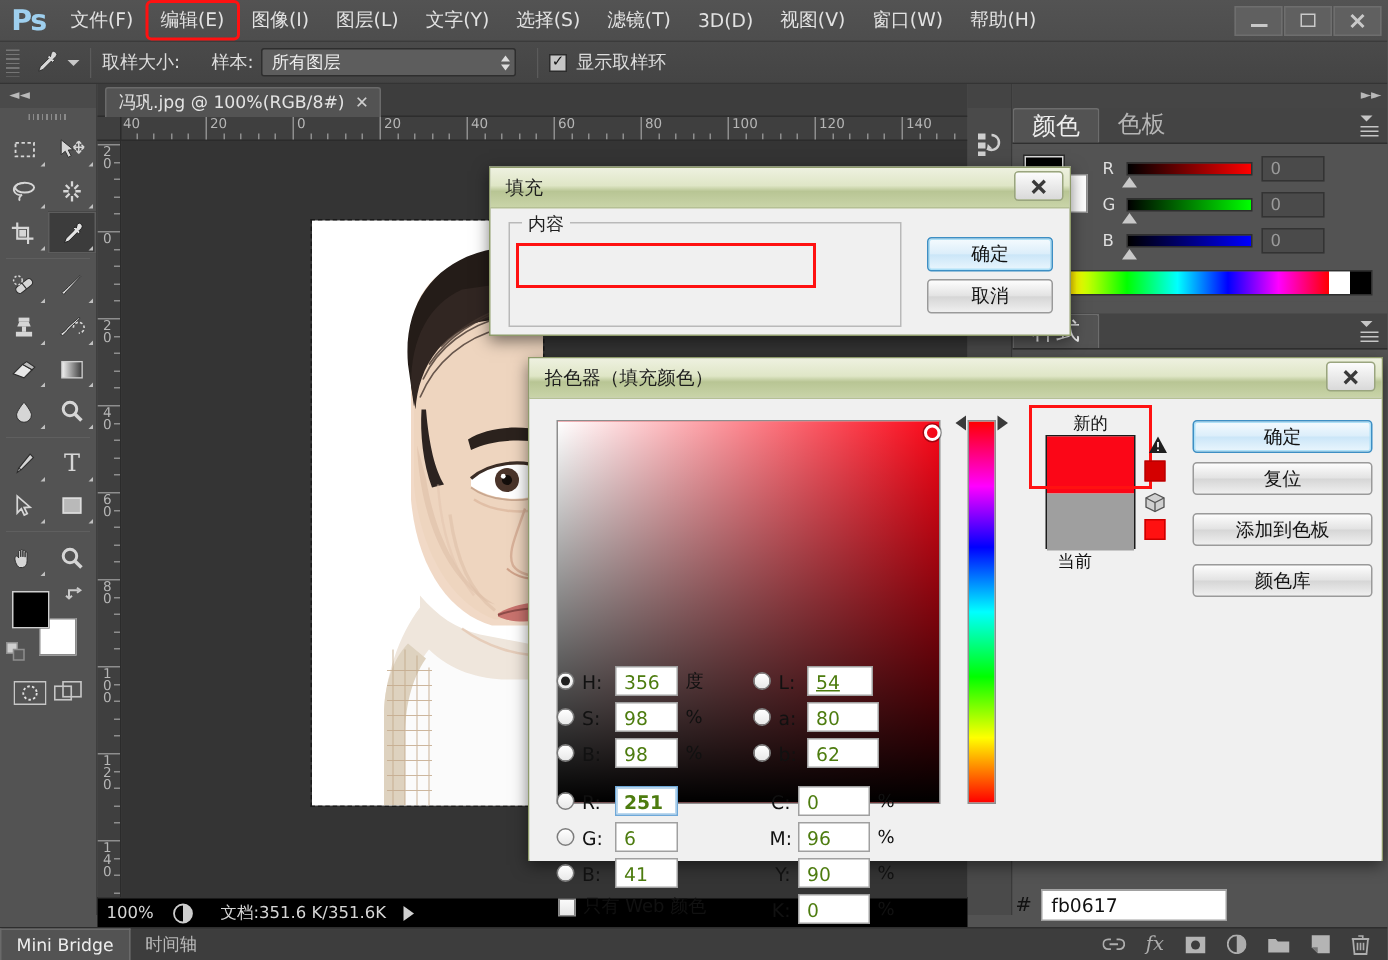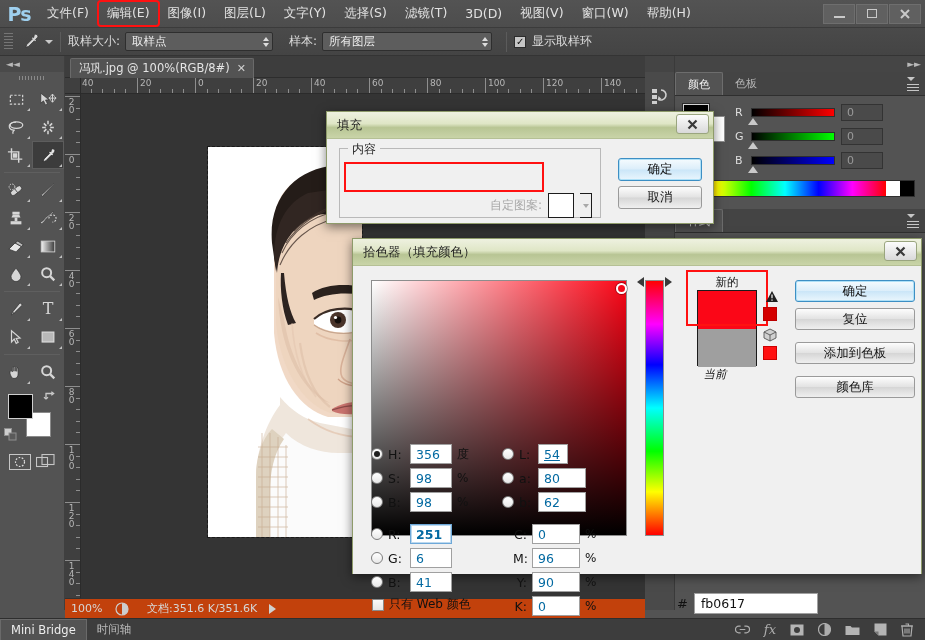--- a/index.html
+++ b/index.html
@@ -140,21 +140,21 @@
     position:absolute; left:675px; top:56px; width:250px; height:554px;
     background:#535353;
   }
   .dock-topbar { height:16px; background:#454545; display:flex; align-items:center; justify-content:flex-end; padding-right:4px; color:#b9b9b9; font-size:9px;}
   .panel-tabs {
     height:24px; background:#444; display:flex; align-items:flex-end; position:relative;
     border-bottom:1px solid #2f2f2f;
   }
   .ptab {
     height:23px; padding:0 12px; display:flex; align-items:center;
-    font-size:11px; color:#b5b5b5;
+    font-size:16px; color:#b5b5b5;
   }
   .ptab.active { background:#535353; color:#efefef; border-top:1px solid #6d6d6d; border-left:1px solid #6d6d6d; border-right:1px solid #6d6d6d; border-radius:2px 2px 0 0;}
   .pmenu { position:absolute; right:6px; top:5px; display:flex; flex-direction:column; gap:2px; }
   .pmenu i { display:block; width:12px; height:1px; background:#c6c6c6; }
   .pmenu .tri { width:0;height:0;border-left:4px solid transparent;border-right:4px solid transparent;border-top:4px solid #c6c6c6; margin-bottom:1px;}
 
   .colorbody { background:#535353; padding:8px 6px 4px 8px; }
   .cb-top { display:flex; gap:8px; }
   .cb-swatches { position:relative; width:44px; height:34px; flex:none;}
   .cb-f { position:absolute; left:0;top:0; width:26px;height:26px; background:#000; border:1px solid #d8d8d8; box-shadow:0 0 0 1px #2d2d2d;}
@@ -171,21 +171,21 @@
     background: linear-gradient(to right,#ff0000,#ffff00,#00ff00,#00ffff,#0000ff,#ff00ff,#ff0000);}
   .spectrum .wh { width:14px; background:#fff; }
   .spectrum .bk { width:14px; background:#000; }
 
   .styles-tabs { margin-top:8px; height:24px; background:#444; display:flex; align-items:flex-end; position:relative; border-bottom:1px solid #2f2f2f;}
   .adjust-bar { background:#535353; height:22px; display:flex; align-items:center; padding-left:6px; color:#c9c9c9; font-size:11.5px;}
 
   
   .statusbar {
     position:absolute; left:65px; top:598px; width:580px; height:20px;
-    background:#c2410c; border-top:1px solid #333; display:flex; align-items:center;
+    background:#000000; border-top:1px solid #333; display:flex; align-items:center;
     color:#d6d6d6; font-size:11px;
   }
   .zoomfield { width:46px; padding-left:6px; }
   .sb-ico { width:22px; display:flex; align-items:center; justify-content:center; }
   .sb-doc { margin-left:14px; }
   .sb-arrow { margin-left:12px; width:0;height:0;border-top:5px solid transparent;border-bottom:5px solid transparent;border-left:7px solid #d0d0d0;}
   .panelbar {
     position:absolute; left:0; top:618px; width:925px; height:22px;
     background:#3d3d3d; border-top:1px solid #2e2e2e; display:flex; align-items:center;
   }
@@ -254,32 +254,32 @@
   .cp-hue { position:absolute; left:292px; top:14px; width:19px; height:256px;
     border:1px solid #8d8d8d;
     background: linear-gradient(to bottom,#ff0000,#ff00ff 17%,#0000ff 33%,#00ffff 50%,#00ff00 67%,#ffff00 83%,#ff0000);}
   .hue-mk { position:absolute; width:0;height:0; border-top:5px solid transparent;border-bottom:5px solid transparent;}
   .hue-mk.l { left:-9px; border-right:7px solid #3a3a3a; }
   .hue-mk.r { right:-9px; border-left:7px solid #3a3a3a; }
   .cp-preview { position:absolute; left:344px; top:24px; width:60px; height:76px; border:1px solid #1b1b1b; }
   .cp-new { height:38px; background:#fb0617; }
   .cp-cur { height:38px; background:#9f9f9f; }
   .cp-lab-new { position:absolute; left:344px; top:9px; width:60px; text-align:center; font-size:11.5px; color:#111;}
-  .cp-lab-cur { position:absolute; left:332px; top:101px; width:60px; text-align:center; font-size:11.5px; color:#111;font-style:italic;}
+  .cp-lab-cur { position:absolute; left:352px; top:101px; width:60px; text-align:left; font-size:11.5px; color:#111;}
   .warn-ico { position:absolute; left:412px; top:24px; color:#1a1a1a; font-size:13px; }
   .warn-sw { position:absolute; left:410px; top:41px; width:14px;height:14px; background:#d40000; border:1px solid #b00;}
   .cube-ico { position:absolute; left:410px; top:62px; font-size:13px; color:#444;}
   .cube-sw { position:absolute; left:410px; top:80px; width:14px;height:14px; background:#ff1111; border:1px solid #c00;}
 
   .cp-btn { position:absolute; left:442px; width:120px; height:22px; }
   .cpf { position:absolute; font-size:12.5px; color:#111; }
   .radio { width:12px;height:12px; border-radius:50%; border:1px solid #7d7d7d;
     background:linear-gradient(#fff,#e8e8e8); display:inline-block; position:relative; }
   .radio.on::after { content:""; position:absolute; left:2px; top:2px; width:6px;height:6px;border-radius:50%;background:#1f1f1f;}
-  .numf { height:20px; background:#fff; border:1px solid #a0a0a0; font-size:12.5px; color:#0369a1;
+  .numf { height:20px; background:#fff; border:1px solid #a0a0a0; font-size:12.5px; color:#4d7c0f;
     display:flex; align-items:center; padding-left:5px; }
   .numf.focus { border:1px solid #6ea8d8; box-shadow:0 0 0 1px #bcd9ef inset;}
   .fgrow { position:absolute; display:flex; align-items:center; gap:5px; }
   .unit { font-size:12px; color:#111; }
   .webchk { position:absolute; left:371px; top:568px; display:flex; align-items:center; gap:5px; font-size:12px; color:#111;}
   .webbox { width:12px;height:12px;border:1px solid #8a8a8a; background:linear-gradient(#fafafa,#e6e6e6);}
   .hexrow { position:absolute; left:676px; top:565px; display:flex; align-items:center; gap:6px;}
   .hexf { width:124px; height:21px; background:#fff; border:1px solid #a0a0a0; font-size:12.5px; color:#111;
     display:flex; align-items:center; padding-left:6px; }
 
@@ -323,27 +323,20 @@
   <div class="optionsbar">
     <div class="grip"></div>
     <div class="opt-tool-ico">
       <svg width="17" height="17" viewBox="0 0 20 20">
         <path d="M14.5 2.2 a2.4 2.4 0 0 1 3.4 3.4 l-2.1 2.1 1 1 -1.4 1.4 -1-1 -6.6 6.6 -3.3 1.2 1.2-3.3 6.6-6.6 -1-1 1.4-1.4 1 1z" fill="#d8d8d8" stroke="#2a2a2a" stroke-width=".7"></path>
       </svg>
     </div>
     <div class="tri-dn"></div>
     <div class="vsep"></div>
     <div class="opt-label">取样大小:</div>
-    <div class="opt-select" style="width:148px;">
-      <span>取样点</span>
-      <span class="spin">
-          <i class="sp-up"></i>
-          <i class="sp-dn"></i>
-        </span>
-    </div>
     <div class="opt-label" style="margin-left:16px;">样本:</div>
     <div class="opt-select" style="width:170px;">
       <span>所有图层</span>
       <span class="spin">
           <i class="sp-up"></i>
           <i class="sp-dn"></i>
         </span>
     </div>
     <div class="vsep" style="margin-left:14px;"></div>
     <div class="opt-check">
@@ -888,27 +881,20 @@
       <span>填充</span>
       <div class="dlg-close">
         <svg width="13" height="13" viewBox="0 0 13 13">
             <path d="M2.5 2.5 L10.5 10.5 M10.5 2.5 L2.5 10.5" stroke="#3a3a3a" stroke-width="2.2" fill="none"></path>
           </svg>
       </div>
     </div>
     <div class="fill-body">
       <div class="fieldset">
         <span class="fs-legend">内容</span>
-        <div class="pat-row">
-          <span class="pat-lab">自定图案:</span>
-          <span class="pat-sw"></span>
-          <span class="pat-arrow">
-            <span style="width:0;height:0;border-left:3px solid transparent;border-right:3px solid transparent;border-top:4px solid #a8a8a8;display:block;"></span>
-          </span>
-        </div>
       </div>
       <div class="redbox" style="left: 17px; top: 23px; width: 200px; height: 30px; border-color: rgb(255, 17, 17);"></div>
       <div class="btn primary" id="fillOk">
         <span>确定</span>
       </div>
       <div class="btn" id="fillCancel">
         <span>取消</span>
       </div>
     </div>
   </div>
@@ -1004,21 +990,21 @@
             <span class="numf" style="width: 42px;">6</span>
           </div>
           <div class="fgrow" style="left: 18px; top: 306px;">
             <span class="radio"></span>
             <span class="cpf" style="position: static; width: 17px; text-align: left;">B:</span>
             <span class="numf" style="width: 42px;">41</span>
           </div>
           <div class="fgrow" style="left: 149px; top: 178px;">
             <span class="radio"></span>
             <span class="cpf" style="position: static; width: 14px; text-align: left;">L:</span>
-            <span class="numf" style="width: 30px; text-decoration: underline;">54</span>
+            <span class="numf" style="width: 44px; text-decoration: underline;">54</span>
           </div>
           <div class="fgrow" style="left: 149px; top: 202px;">
             <span class="radio"></span>
             <span class="cpf" style="position: static; width: 14px; text-align: left;">a:</span>
             <span class="numf" style="width: 48px;">80</span>
           </div>
           <div class="fgrow" style="left: 149px; top: 226px;">
             <span class="radio"></span>
             <span class="cpf" style="position: static; width: 14px; text-align: left;">b:</span>
             <span class="numf" style="width: 48px;">62</span>

